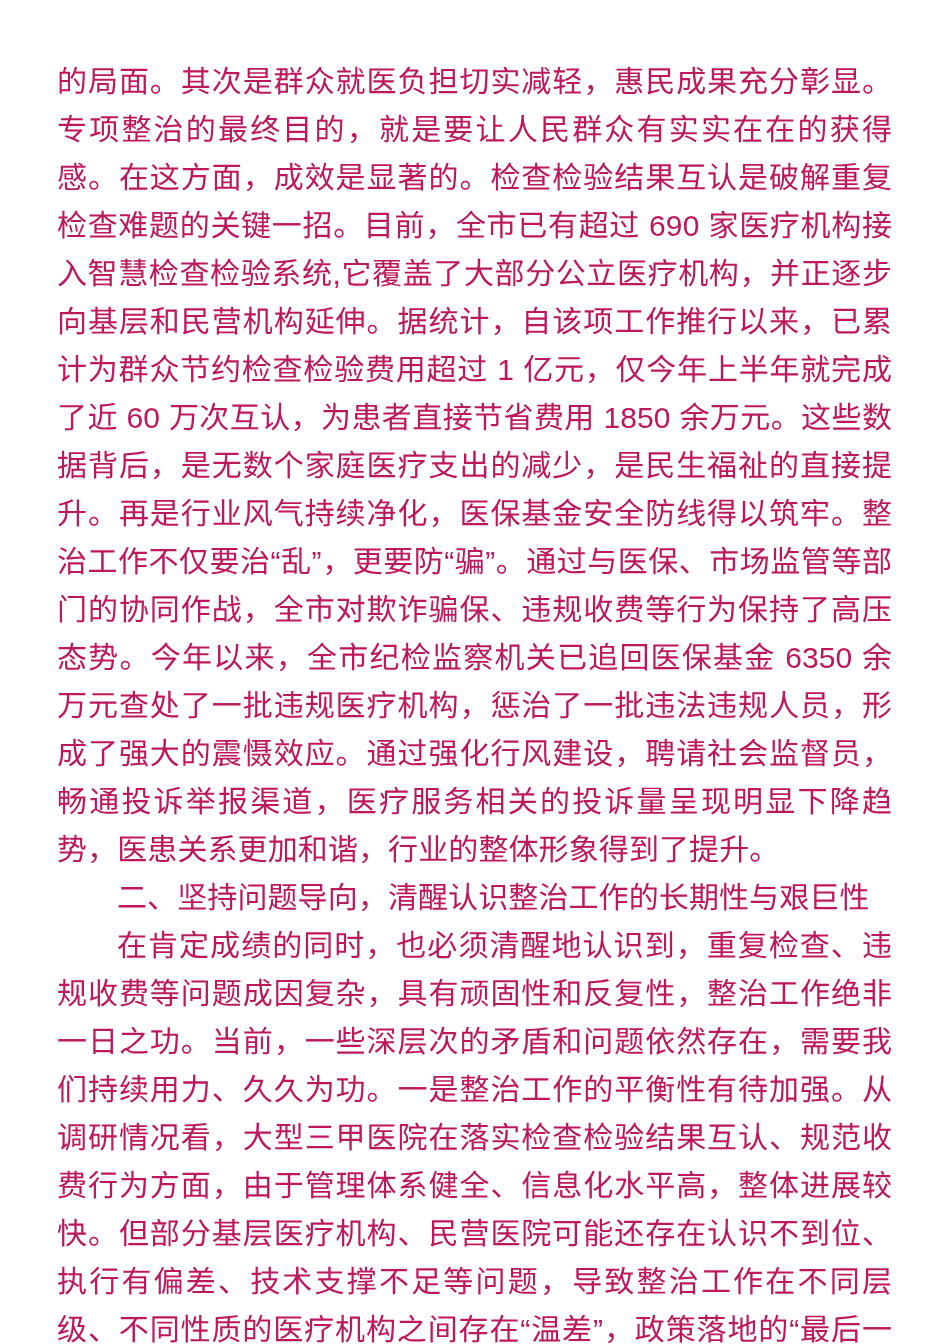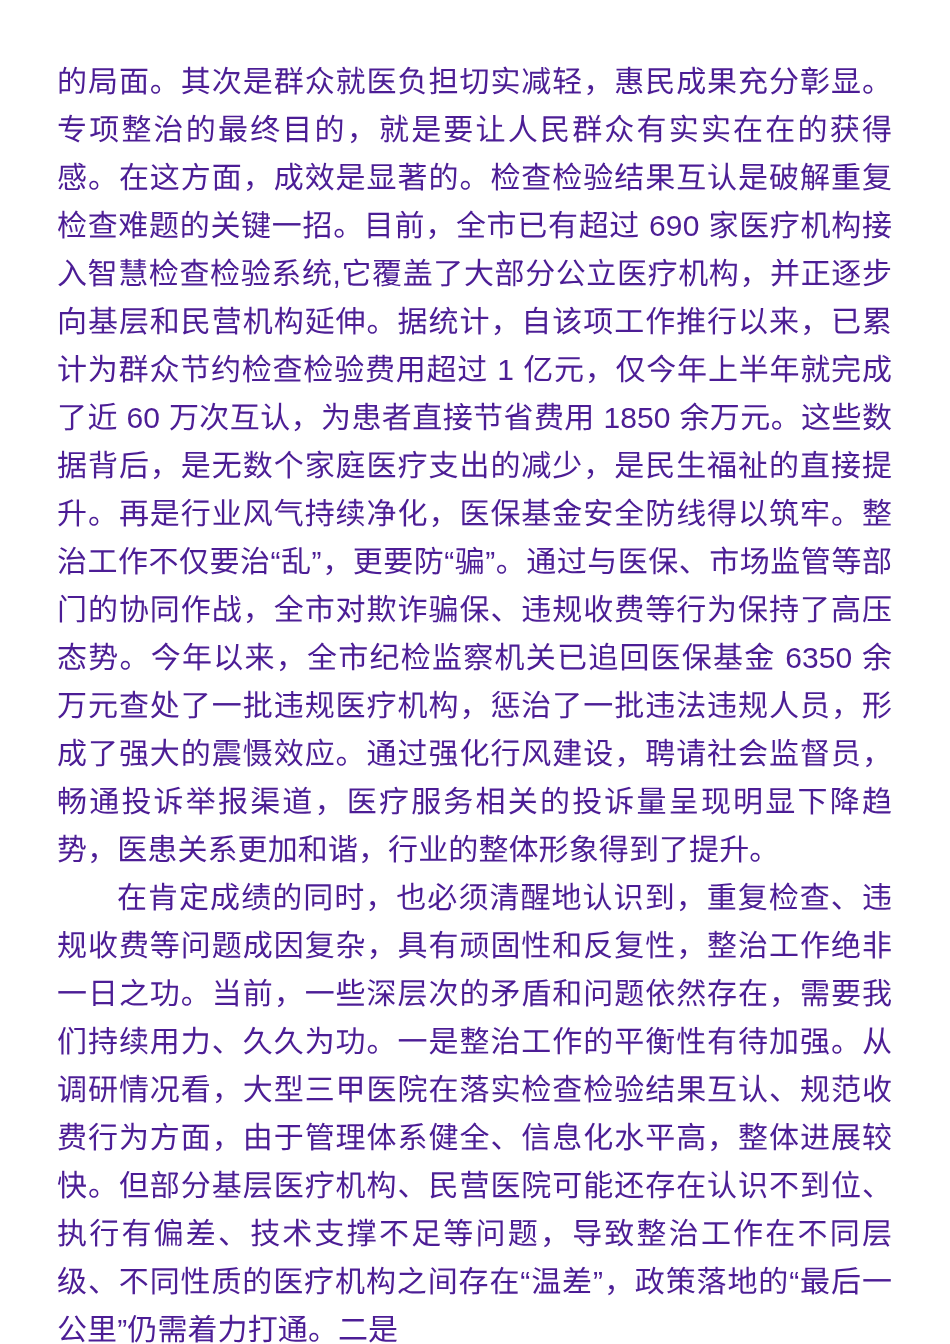--- a/index.html
+++ b/index.html
@@ -29,21 +29,21 @@
   .para {
     margin: 0;
     padding: 0;
     font-size: 30px;
     line-height: 48px;
     letter-spacing: 0.1px;
     text-align: justify;
     text-justify: inter-character;
     text-align-last: left;
     word-break: break-all;
-    color: #4c1d95;
+    color: #be185d;
     font-weight: 400;
   }
   .para.indent {
     text-indent: 2em;
   }
   .para.heading {
     text-indent: 2em;
     font-weight: 400;
   }
   .para + .para {
@@ -51,17 +51,18 @@
   }
 </style>
 </head>
 <body>
 
 <div class="page">
   <div class="text-column">
 
     <p class="para">的局面。其次是群众就医负担切实减轻，惠民成果充分彰显。专项整治的最终目的，就是要让人民群众有实实在在的获得感。在这方面，成效是显著的。检查检验结果互认是破解重复检查难题的关键一招。目前，全市已有超过 690 家医疗机构接入智慧检查检验系统,它覆盖了大部分公立医疗机构，并正逐步向基层和民营机构延伸。据统计，自该项工作推行以来，已累计为群众节约检查检验费用超过 1 亿元，仅今年上半年就完成了近 60 万次互认，为患者直接节省费用 1850 余万元。这些数据背后，是无数个家庭医疗支出的减少，是民生福祉的直接提升。再是行业风气持续净化，医保基金安全防线得以筑牢。整治工作不仅要治“乱”，更要防“骗”。通过与医保、市场监管等部门的协同作战，全市对欺诈骗保、违规收费等行为保持了高压态势。今年以来，全市纪检监察机关已追回医保基金 6350 余万元查处了一批违规医疗机构，惩治了一批违法违规人员，形成了强大的震慑效应。通过强化行风建设，聘请社会监督员，畅通投诉举报渠道，医疗服务相关的投诉量呈现明显下降趋势，医患关系更加和谐，行业的整体形象得到了提升。</p>
 
+    <p class="para heading">二、坚持问题导向，清醒认识整治工作的长期性与艰巨性</p>
 
     <p class="para indent">在肯定成绩的同时，也必须清醒地认识到，重复检查、违规收费等问题成因复杂，具有顽固性和反复性，整治工作绝非一日之功。当前，一些深层次的矛盾和问题依然存在，需要我们持续用力、久久为功。一是整治工作的平衡性有待加强。从调研情况看，大型三甲医院在落实检查检验结果互认、规范收费行为方面，由于管理体系健全、信息化水平高，整体进展较快。但部分基层医疗机构、民营医院可能还存在认识不到位、执行有偏差、技术支撑不足等问题，导致整治工作在不同层级、不同性质的医疗机构之间存在“温差”，政策落地的“最后一公里”仍需着力打通。二是</p>
 
   </div>
 </div>
 
 </body></html>

